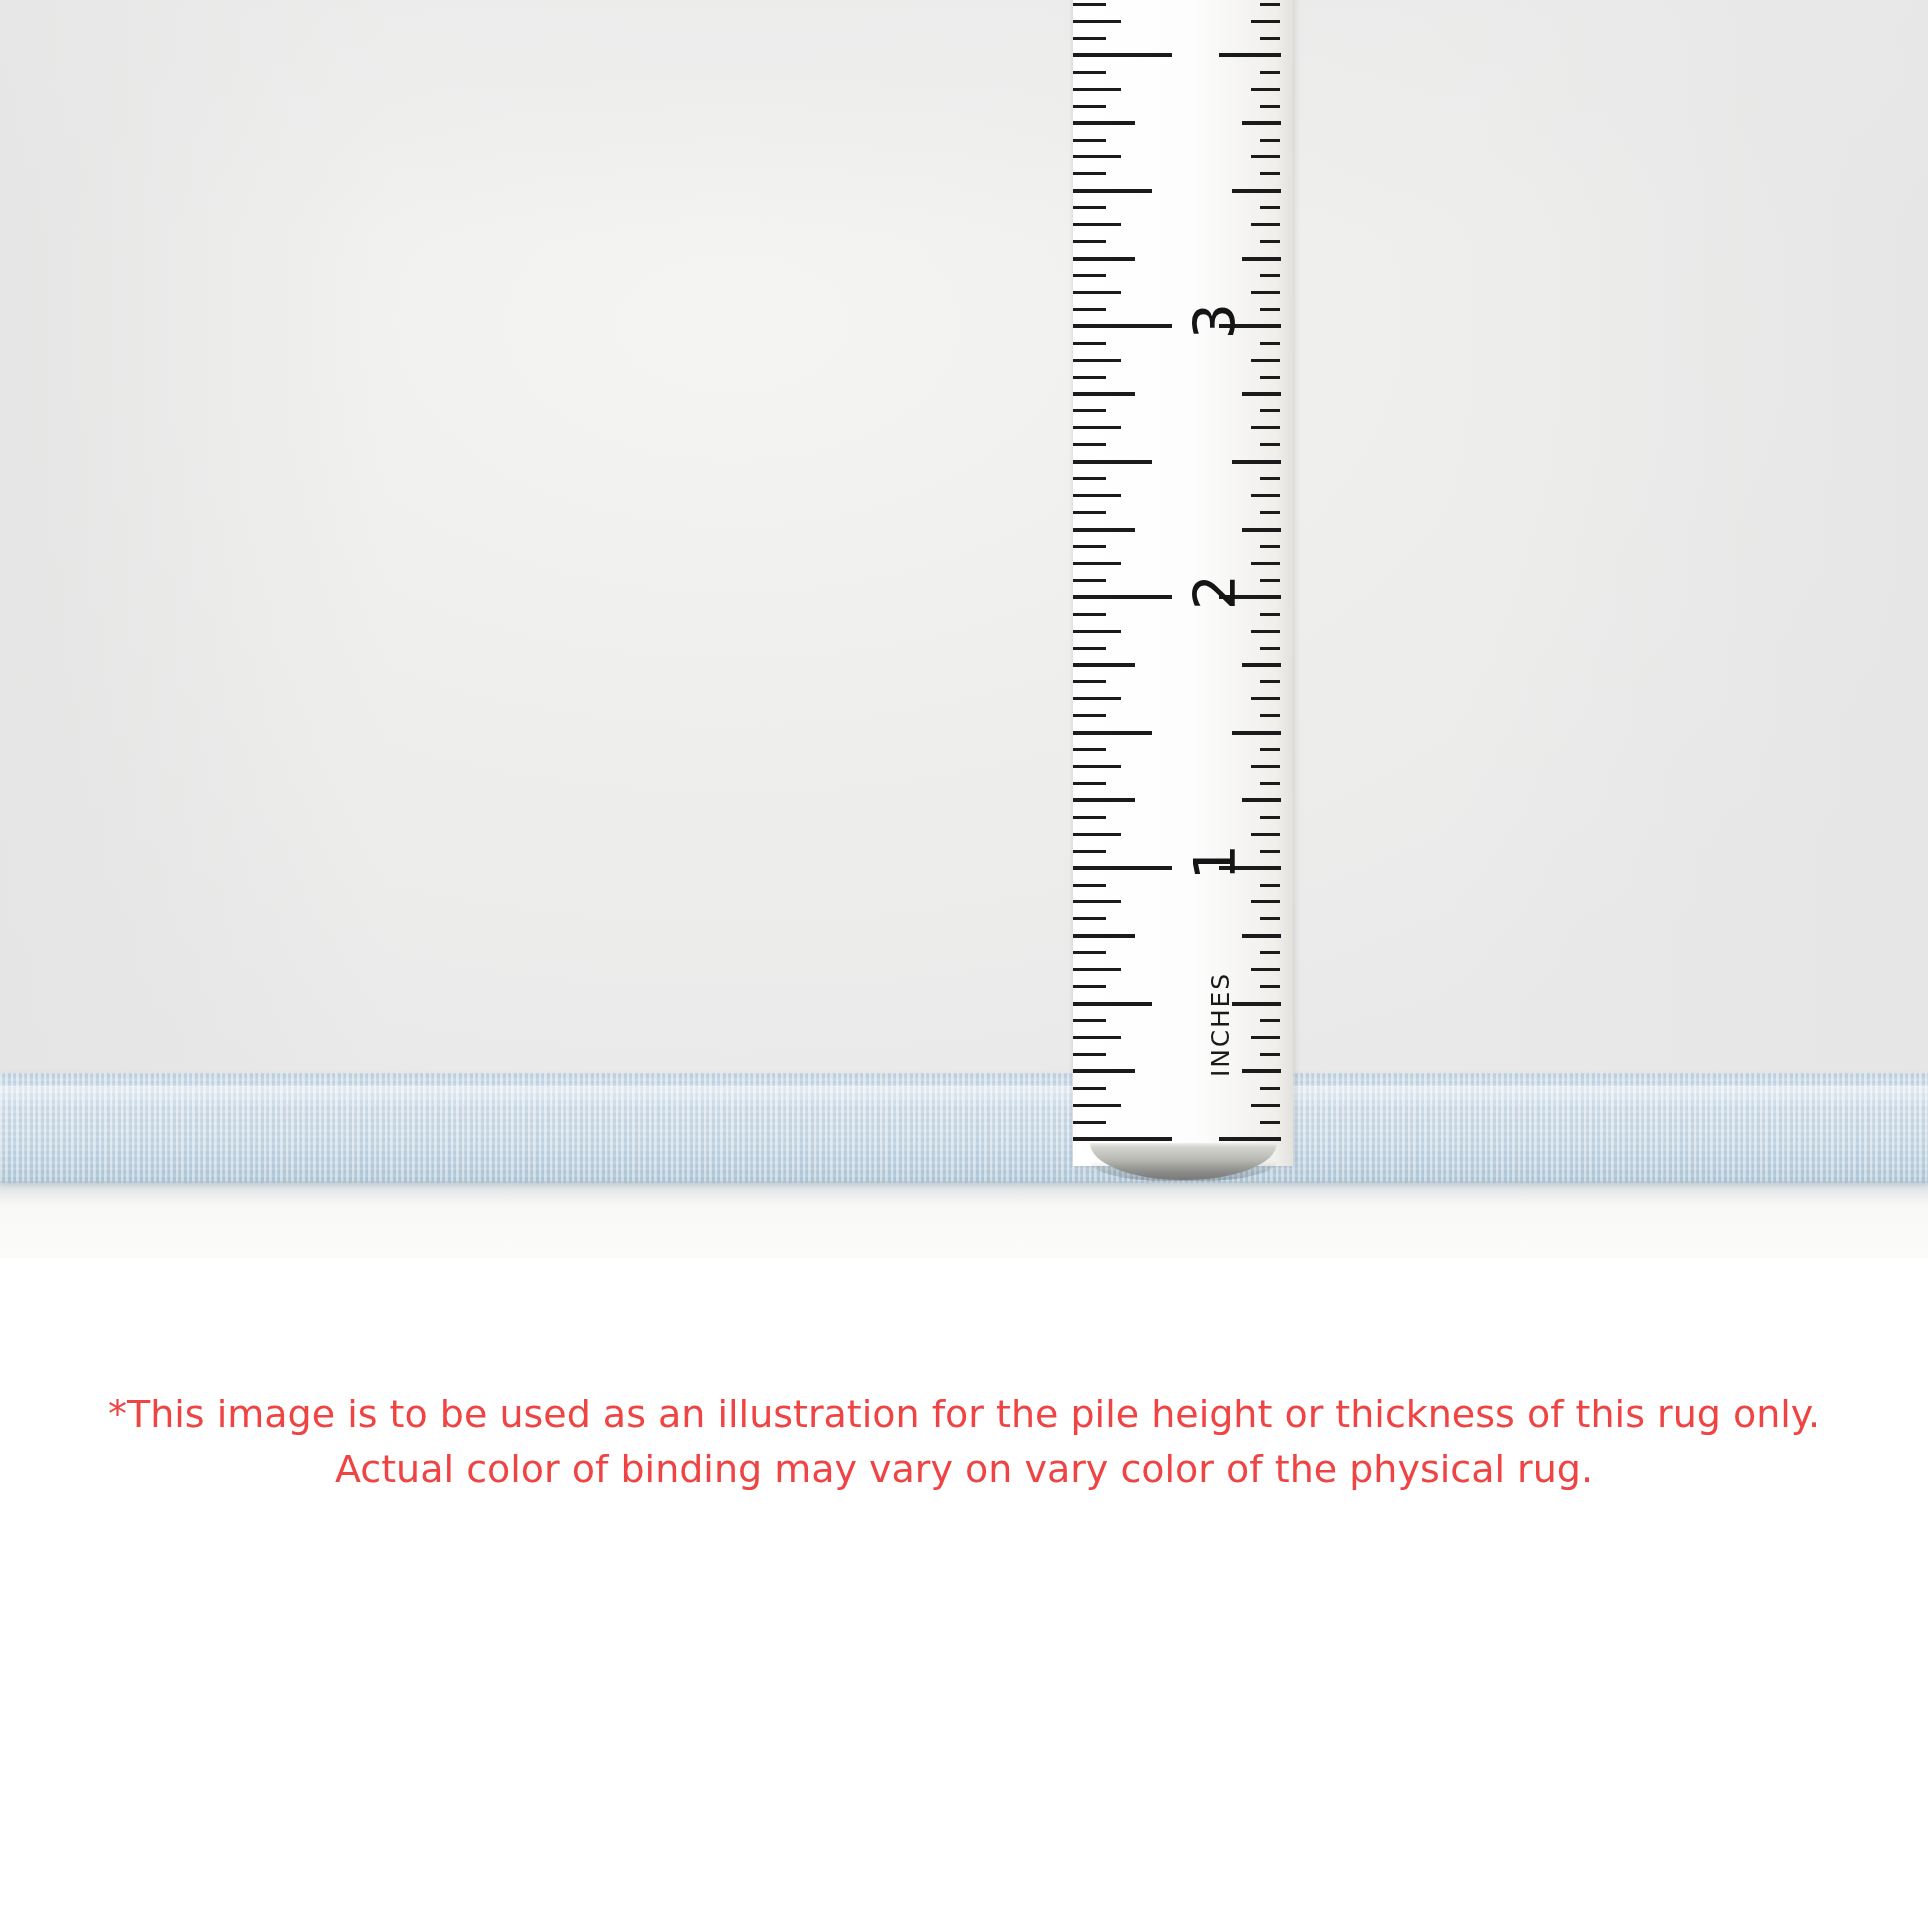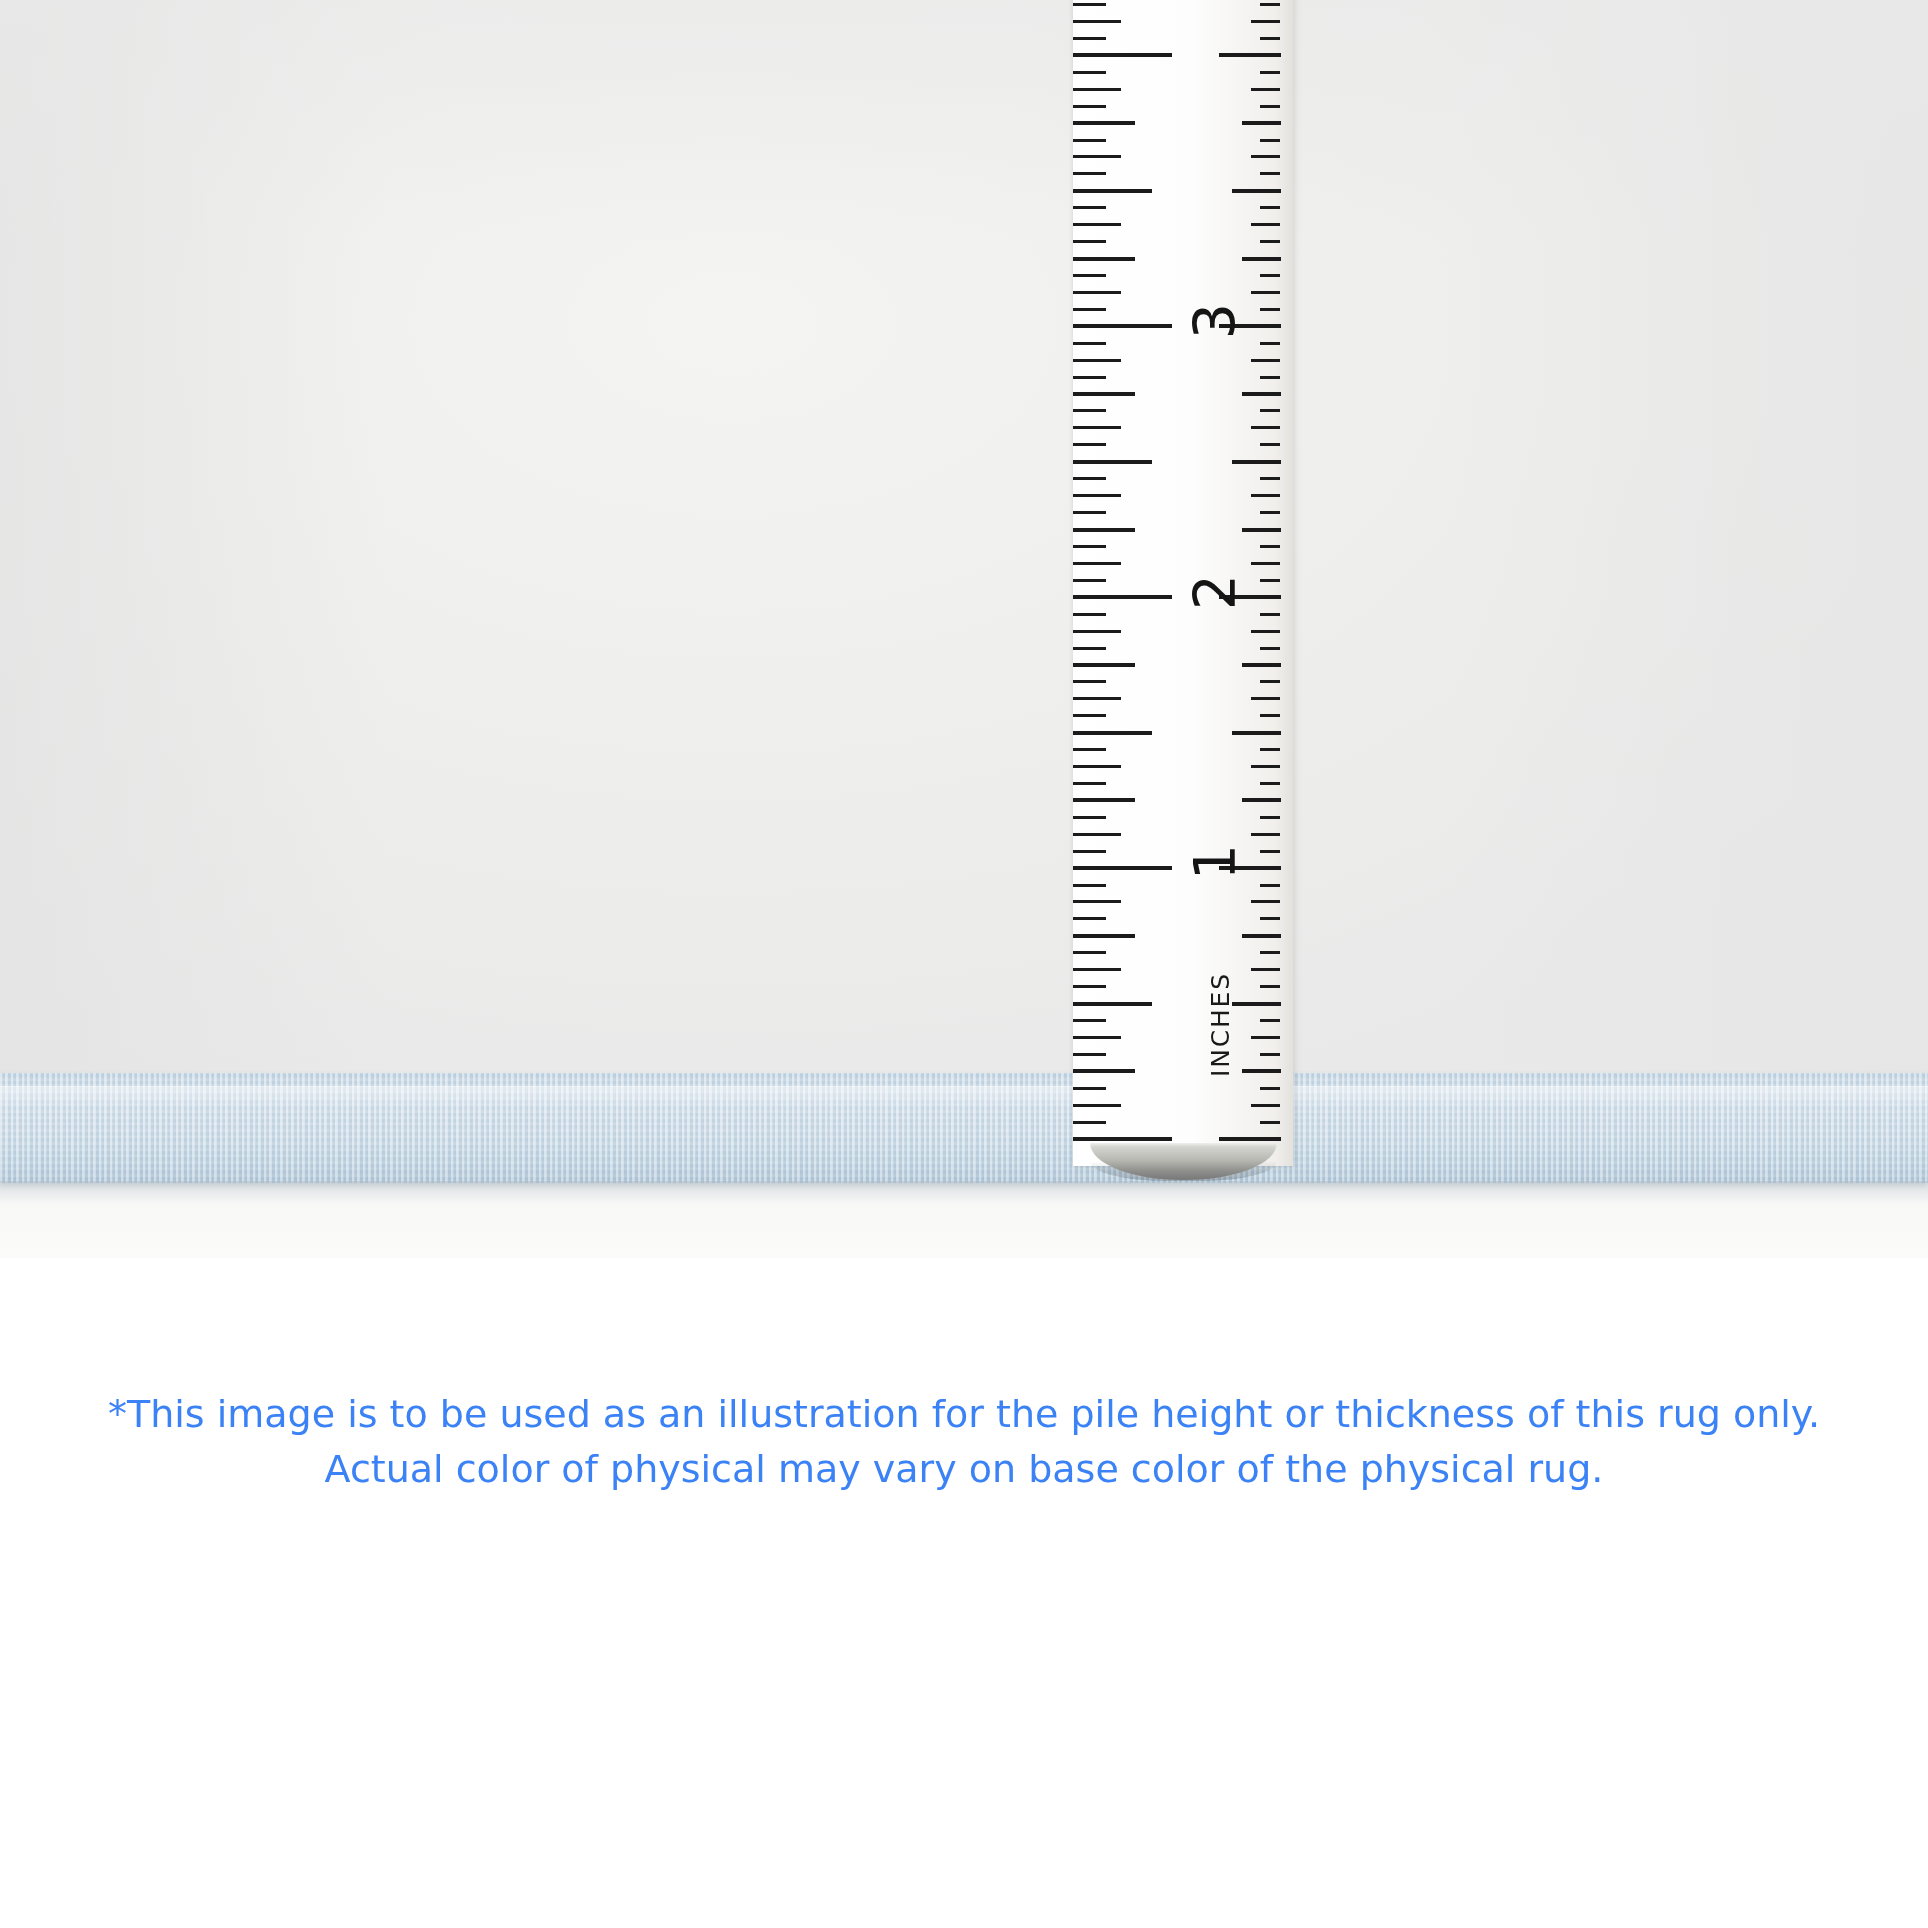--- a/index.html
+++ b/index.html
@@ -202,21 +202,21 @@
     border-radius: 0 0 92px 92px / 0 0 24px 24px;
   }
 
   
   .caption {
     position: absolute;
     left: 0;
     top: 1387px;
     width: 1928px;
     text-align: center;
-    color: #3b82f6;
+    color: #ef4444;
     font-family: "DejaVu Sans", sans-serif;
     font-size: 38px;
     line-height: 1.45;
     font-weight: 400;
   }
   .caption .line {
     display: block;
   }
 </style>
 </head>
@@ -388,17 +388,17 @@
 
     <div class="ruler-tip">
       <div class="ruler-tip-metal"></div>
       <div class="ruler-tip-shade"></div>
     </div>
 
   </div>
 
   <div class="caption">
     <span class="line">*This image is to be used as an illustration for the pile height or thickness of this rug only.</span>
-    <span class="line">Actual color of physical may vary on base color of the physical rug.</span>
+    <span class="line">Actual color of binding may vary on vary color of the physical rug.</span>
   </div>
 
 </div>
 
 
 </body></html>

